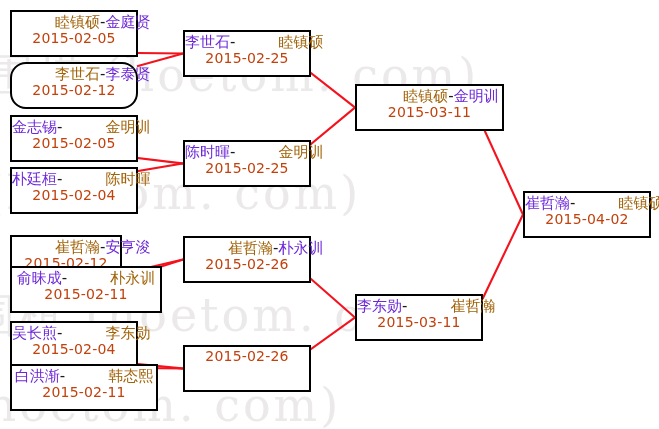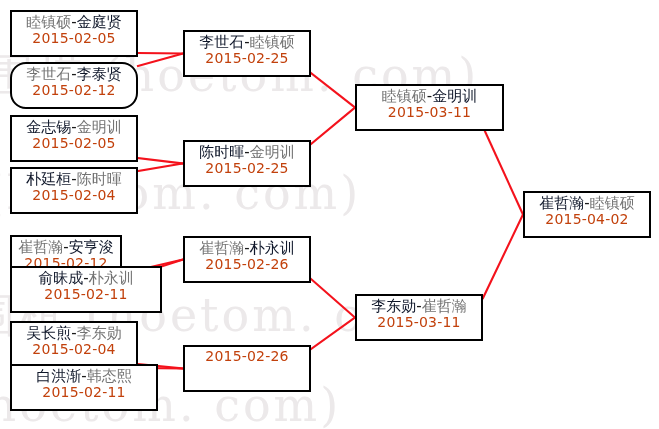--- a/index.html
+++ b/index.html
@@ -65,22 +65,22 @@
     font-size:15px;
     color:#1a1a1a;
   }
   .date{
     white-space:nowrap;
     font-family:"DejaVu Sans","Liberation Sans",sans-serif;
     font-size:14px;
     color:#c2410c;
     letter-spacing:0.2px;
   }
-  .w{ color:#737373; }
-  .l{ color:#0f172a; }
+  .w{ color:#a16207;padding-left:43px; }
+  .l{ color:#6d28d9; }
   .sep{ color:#1a1a1a; }
 </style>
 </head>
 <body>
 
 <div id="stage">
 
   <div id="watermark">
     <div class="wm-row wm-a">围棋 (hoetom. com)</div>
     <div class="wm-row wm-b">围棋 (hoetom. com)</div>

